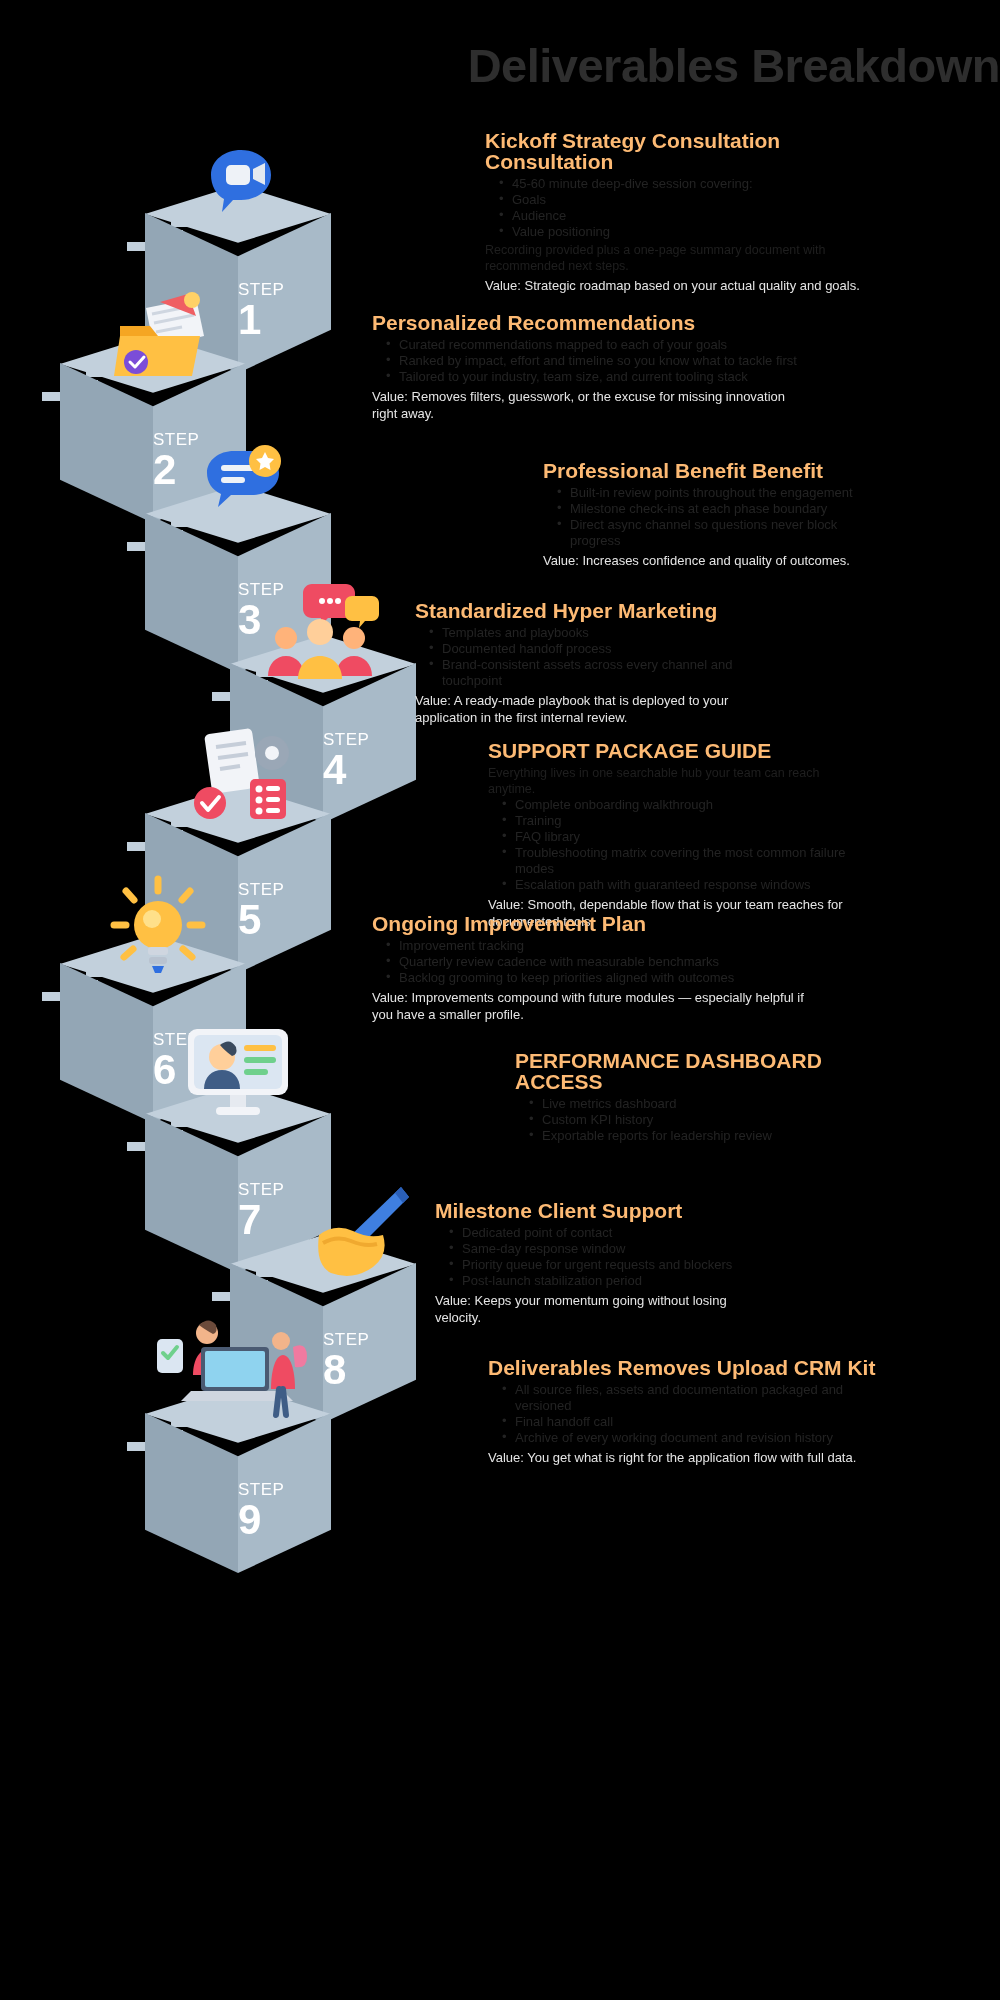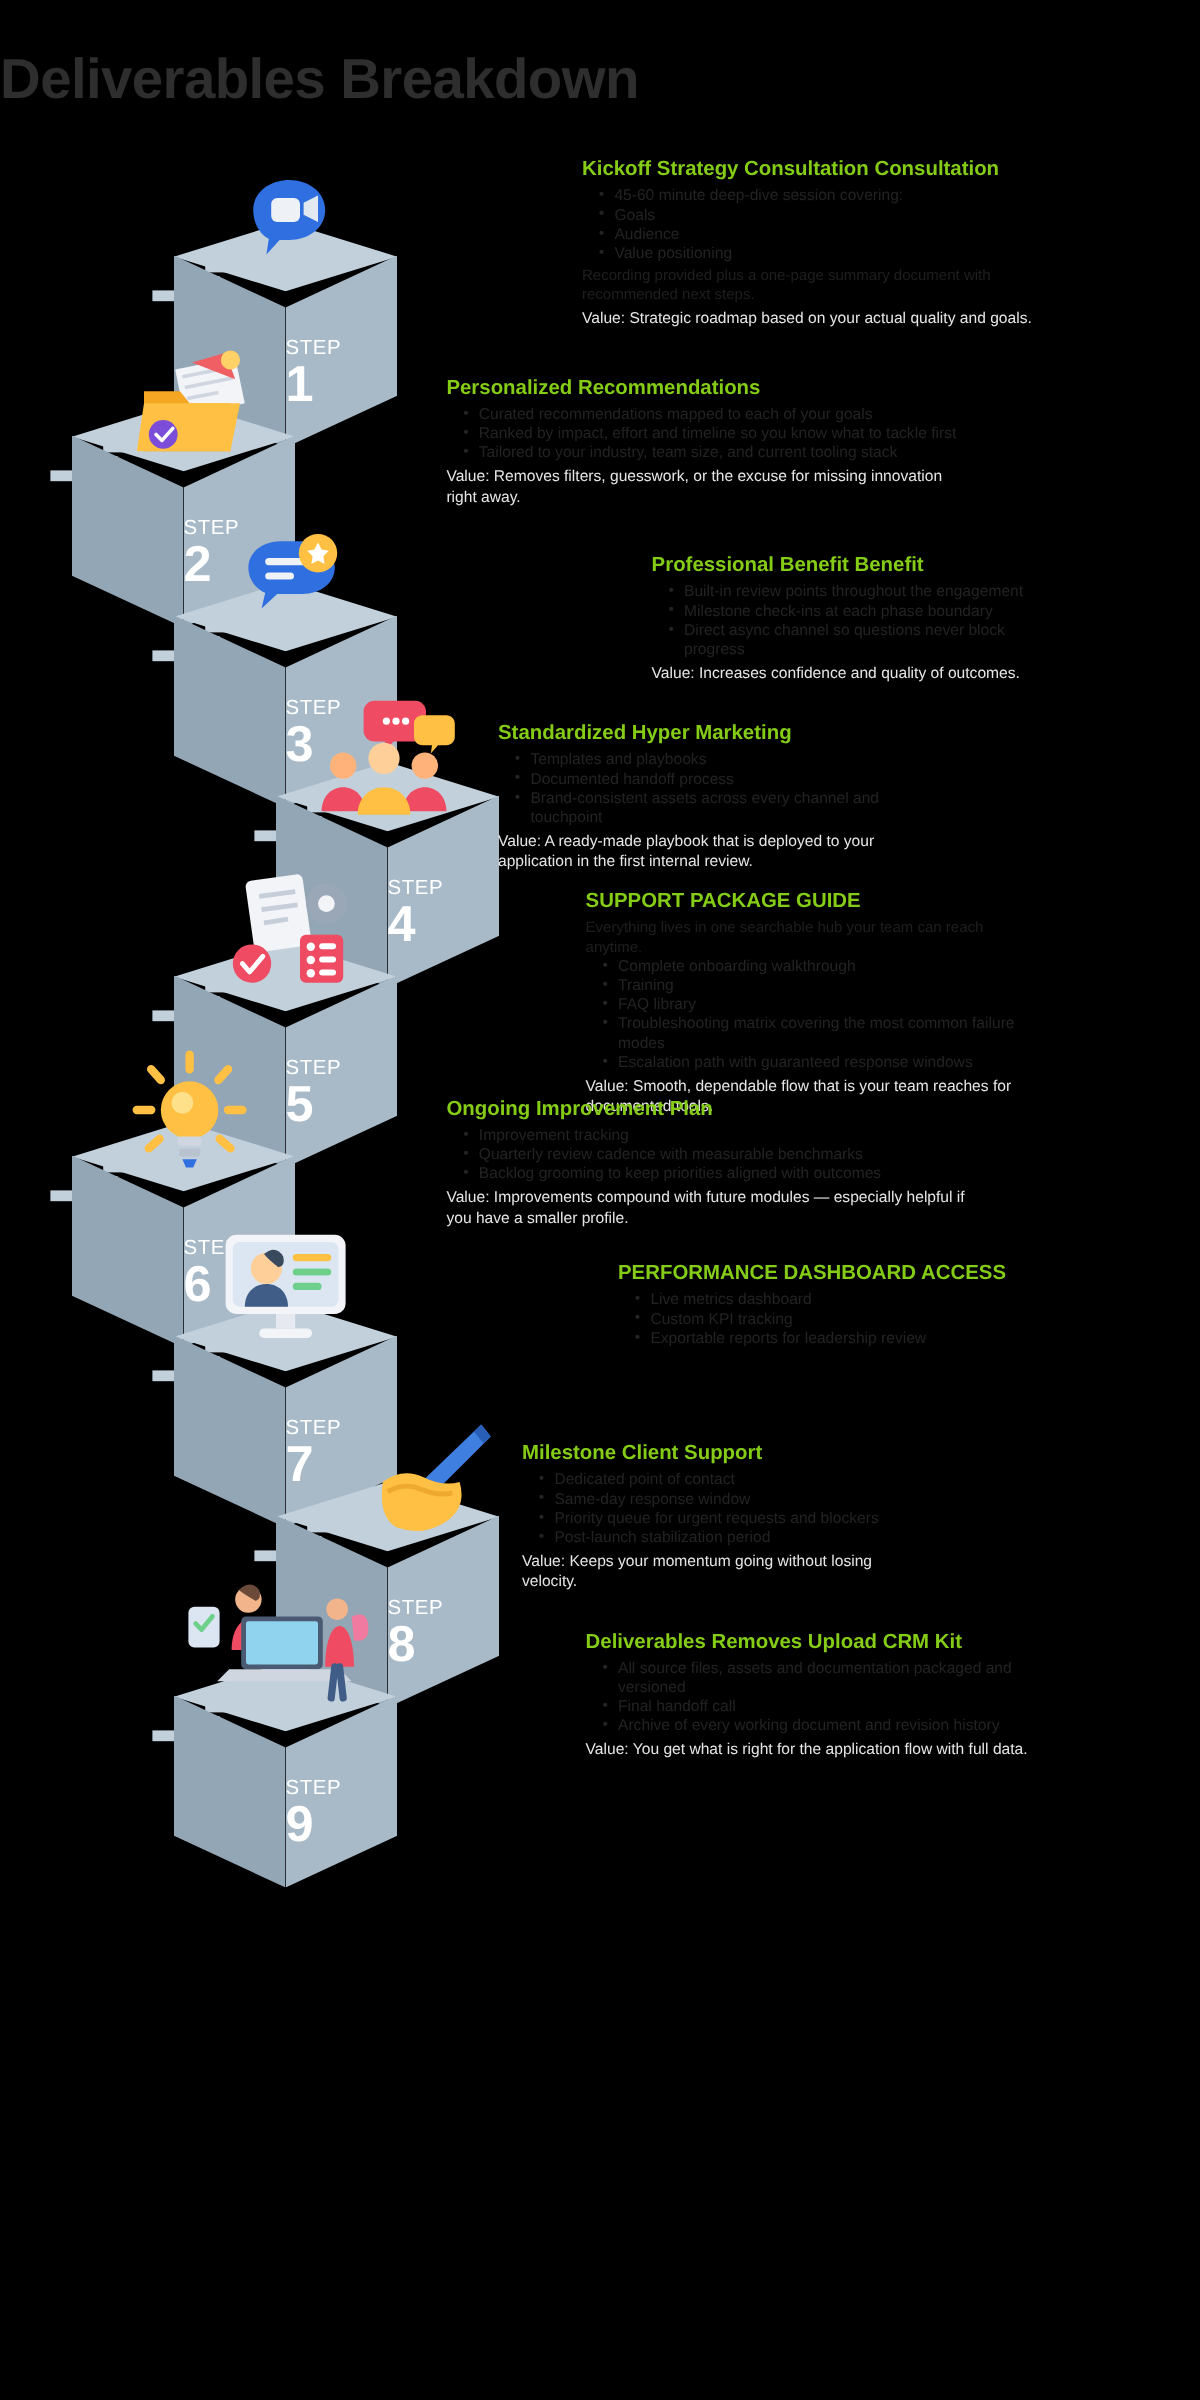--- a/index.html
+++ b/index.html
@@ -7,21 +7,21 @@
     width:1000px; height:2000px;
     background:#000;
     font-family:"Liberation Sans", sans-serif;
     overflow:hidden;
   }
   #root { position:relative; width:1000px; height:2000px; }
 
   
   .title {
     position:absolute; left:0; top:38px; width:1000px;
-    text-align:left;
+    text-align:right;
     font-size:47px; font-weight:bold; letter-spacing:-0.5px;
     color:#2e2e2e;
   }
 
   
   .step { position:absolute; }
 
   
   .cube { position:absolute; width:186px; height:215px; }
   .cube .top {
@@ -51,21 +51,21 @@
   .stair i {
     position:absolute; display:block; background:#c2d0dc; height:9px;
   }
 
   
   .icon { position:absolute; }
 
   
   .txt { position:absolute; }
   .txt h3 {
-    font-size:17px; font-weight:bold; color:#84cc16;
+    font-size:21px; font-weight:bold; color:#fdba74;
     line-height:21px; margin-bottom:4px;
     filter: blur(0.6px);
   }
   .txt ul { list-style:none; margin:0 0 2px 14px; }
   .txt li {
     font-size:13px; color:#232323; line-height:16px;
     position:relative; padding-left:13px;
     filter: blur(0.5px);
   }
   .txt li:before {
@@ -364,21 +364,21 @@
         <rect x="64" y="34" width="32" height="6" rx="3" fill="#6fd08c"></rect>
         <rect x="64" y="46" width="24" height="6" rx="3" fill="#6fd08c"></rect>
         <rect x="50" y="72" width="16" height="12" fill="#e6eaf0"></rect>
         <rect x="36" y="84" width="44" height="8" rx="4" fill="#f2f4f8"></rect>
       </svg>
     </div>
     <div class="txt" style="left:370px; top:-35px; width:358px;">
       <h3>PERFORMANCE DASHBOARD ACCESS</h3>
       <ul>
         <li>Live metrics dashboard</li>
-        <li>Custom KPI tracking</li>
+        <li>Custom KPI history</li>
         <li>Exportable reports for leadership review</li>
       </ul>
     </div>
   </div>
 
   <div class="step" style="left:230px; top:1235px;">
     <div class="stair" style="left:-18px; top:5px;">
       <i style="left:0px;   top:52px; width:34px;"></i>
       <i style="left:22px;  top:40px; width:34px;"></i>
       <i style="left:44px;  top:28px; width:34px;"></i>

